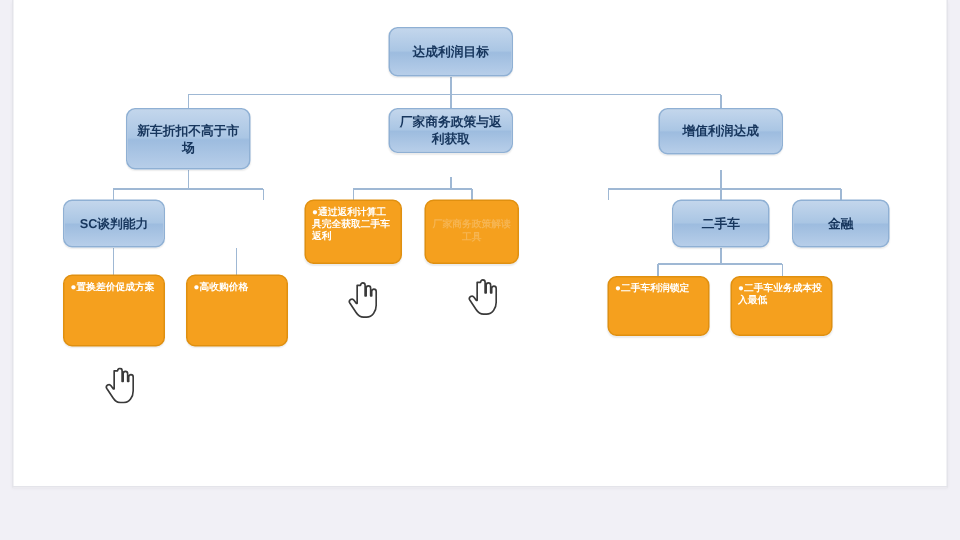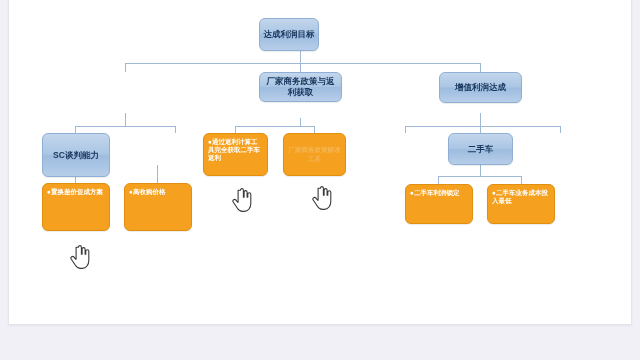--- a/index.html
+++ b/index.html
@@ -132,51 +132,57 @@
 
       <path d="M157.5 165 L157.5 183"></path>
 
       <path d="M480.5 165 L480.5 176"></path>
       <path d="M438.5 176 L521.5 176"></path>
       <path d="M438.5 176 L438.5 184"></path>
       <path d="M521.5 176 L521.5 184"></path>
     </g>
   </svg>
 
-  <div class="node node-blue" style="left:259px; top:18px; width:60px; height:33px;">
+  <div class="node node-blue" style="left:259px; top:18px; width:83px; height:33px;">
     <span class="label-text">达成利润目标</span>
   </div>
 
+  <div class="node node-blue" style="left:84px; top:72px; width:83px; height:41px;">
+    <span class="label-text">新车折扣不高于市场</span>
+  </div>
 
   <div class="node node-blue" style="left:259px; top:72px; width:83px; height:30px;">
     <span class="label-text">厂家商务政策与返利获取</span>
   </div>
 
   <div class="node node-blue" style="left:439px; top:72px; width:83px; height:31px;">
     <span class="label-text">增值利润达成</span>
   </div>
 
-  <div class="node node-blue" style="left:42px; top:133px; width:68px; height:44px;">
+  <div class="node node-blue" style="left:42px; top:133px; width:68px; height:32px;">
     <span class="label-text">SC谈判能力</span>
   </div>
 
 
   <div class="node node-orange" style="left:203px; top:133px; width:65px; height:43px;">
     <span class="label-text"><span class="bullet">●</span><span>通过返利计算工具完全获取二手车返利</span></span>
   </div>
 
   <div class="node node-orange-faded" style="left:283px; top:133px; width:63px; height:43px;">
     <span class="label-text">厂家商务政策解读工具</span>
   </div>
 
 
   <div class="node node-blue" style="left:448px; top:133px; width:65px; height:32px;">
     <span class="label-text">二手车</span>
   </div>
 
+  <div class="node node-blue" style="left:528px; top:133px; width:65px; height:32px;">
+    <span class="label-text">金融</span>
+  </div>
 
   <div class="node node-orange" style="left:42px; top:183px; width:68px; height:48px;">
     <span class="label-text"><span class="bullet">●</span><span>置换差价促成方案</span></span>
   </div>
 
   <div class="node node-orange" style="left:124px; top:183px; width:68px; height:48px;">
     <span class="label-text"><span class="bullet">●</span><span>高收购价格</span></span>
   </div>
 
   <div class="node node-orange" style="left:405px; top:184px; width:68px; height:40px;">

